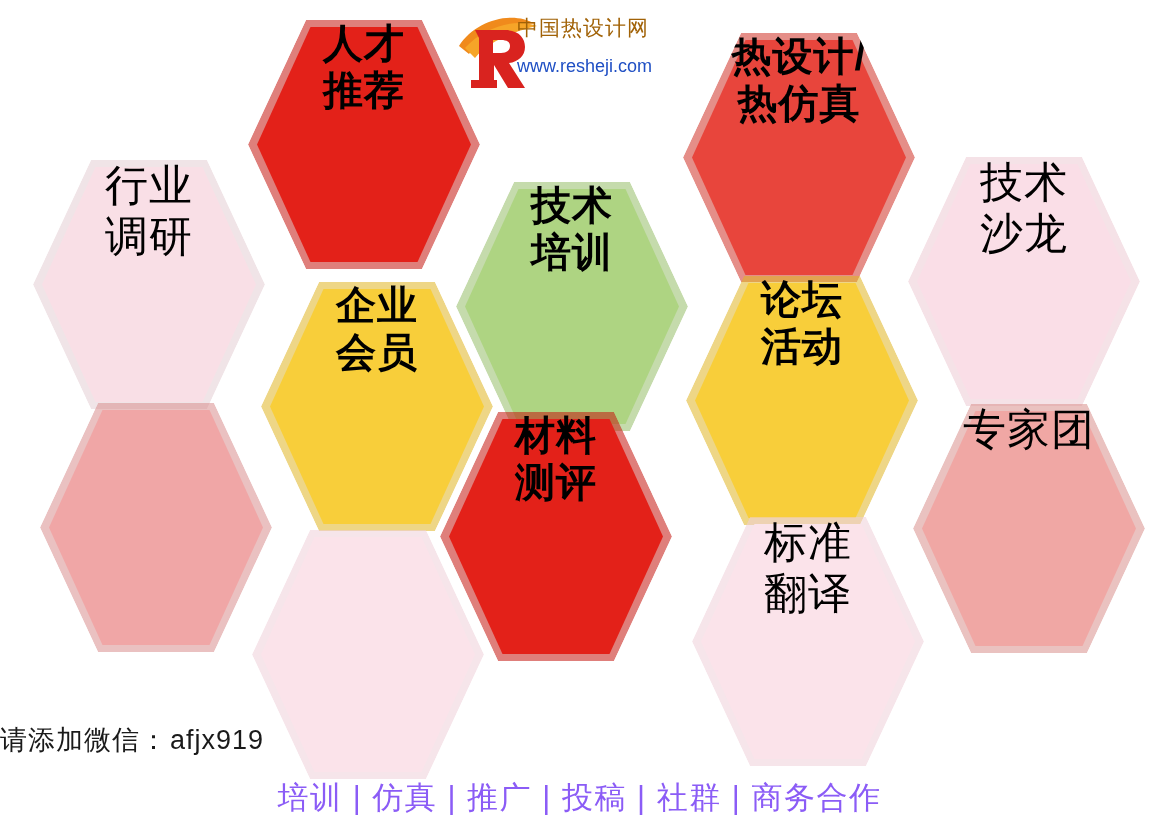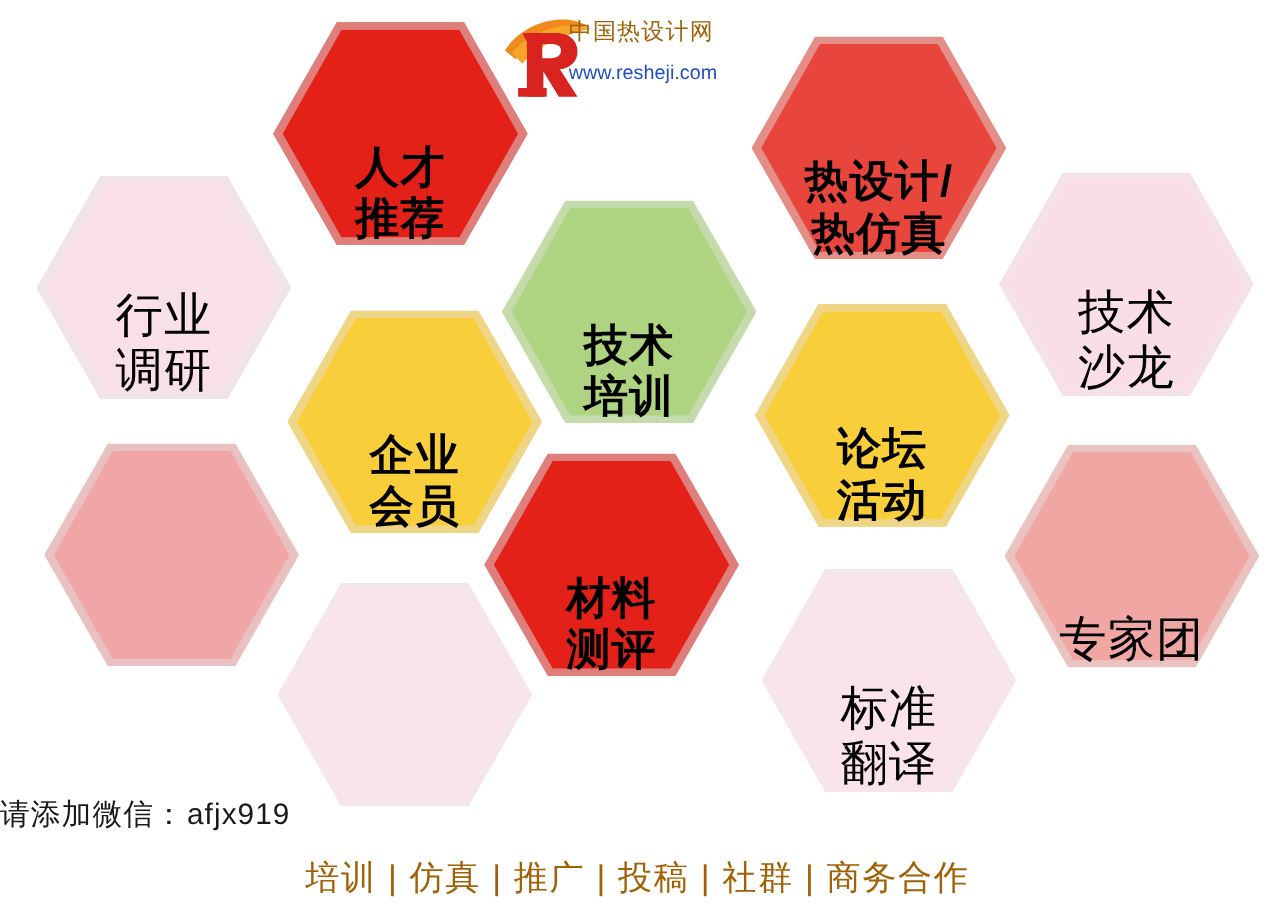--- a/index.html
+++ b/index.html
@@ -12,23 +12,23 @@
   #stage {
     position: relative;
     width: 1159px; height: 828px;
     background: #ffffff;
   }
 
   
   .hex {
     position: absolute;
     width: 232px;
-    height: 203px;
+    height: 249px;
     display: flex;
-    align-items: flex-end;
+    align-items: flex-start;
     justify-content: center;
     clip-path: polygon(25% 0%, 75% 0%, 100% 50%, 75% 100%, 25% 100%, 0% 50%);
     -webkit-clip-path: polygon(25% 0%, 75% 0%, 100% 50%, 75% 100%, 25% 100%, 0% 50%);
   }
   
   .hex .bevel {
     position: absolute;
     inset: 0;
   }
   .hex .face {
@@ -89,21 +89,21 @@
     color: #1a1a1a;
     letter-spacing: 1px;
   }
   #wechat-line .val { margin-left: 2px; }
   #services-line {
     position: absolute;
     left: 0; right: 0;
     top: 777px;
     text-align: center;
     font-size: 31px;
-    color: #a16207;
+    color: #8b5cf6;
     letter-spacing: 1.5px;
   }
 </style>
 </head>
 <body>
 
 <div id="stage">
 
   <div id="hex-grid">
       <div class="hex wt-bold" style="left: 248px; top: 20px;">

